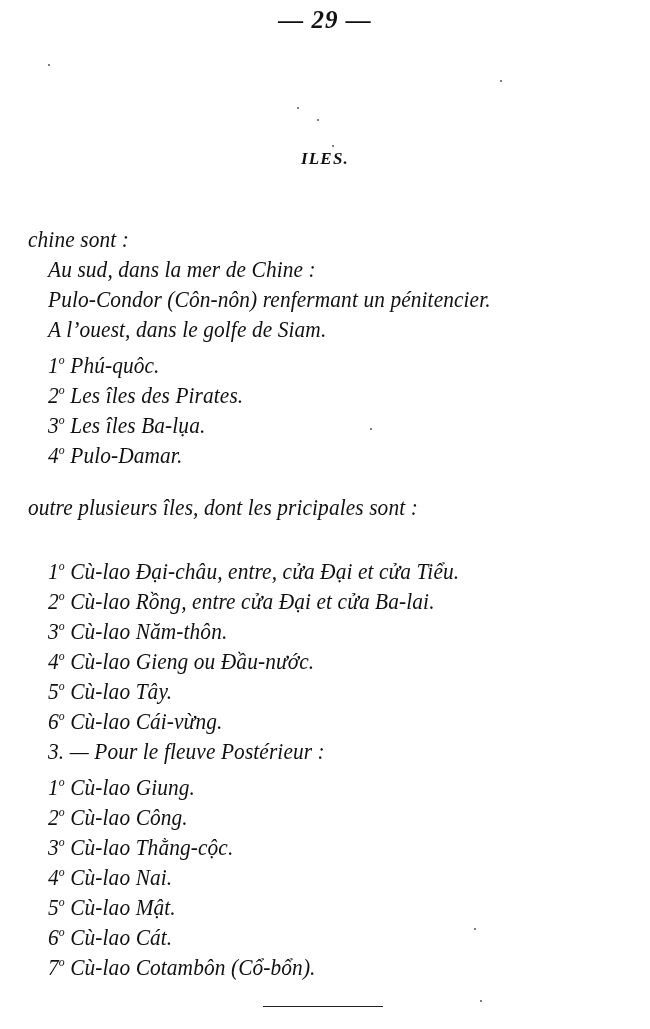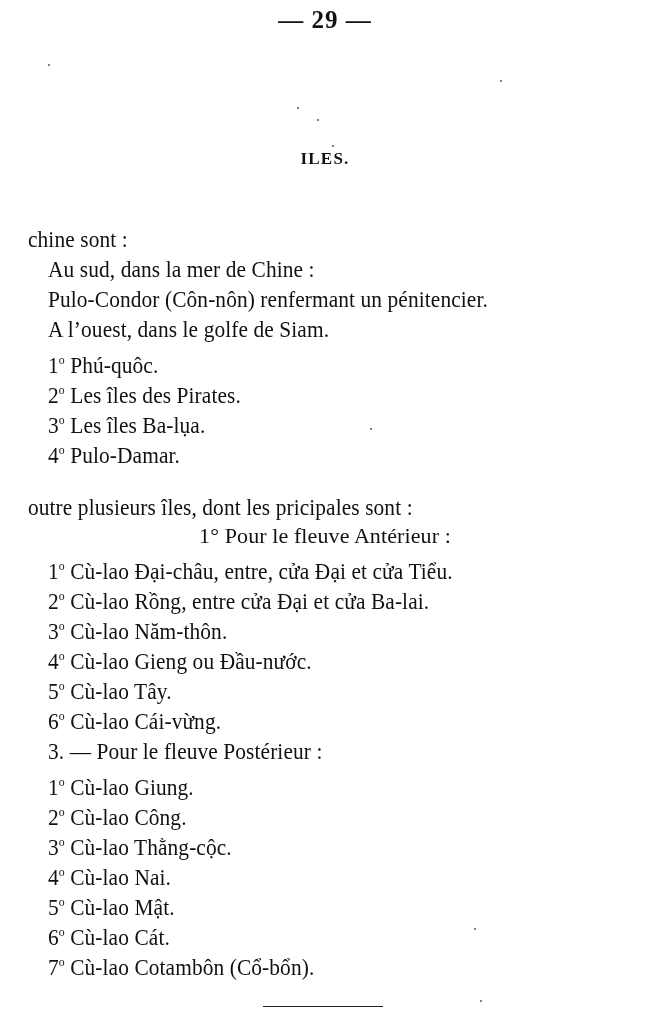--- a/index.html
+++ b/index.html
@@ -11,21 +11,21 @@
       width: 650px;
       height: 1029px;
       position: relative;
       overflow: hidden;
       font-family: "Liberation Serif", "DejaVu Serif", serif;
       color: #111111;
     }
     .page {
       position: absolute;
       left: 0; top: 0;
-      width: 650px; height: 1029px;
+      width: 650px; height: 1029px; font-style: italic;
     }
     .line {
       position: absolute;
       white-space: nowrap;
       font-size: 23px;
       line-height: 28px;
       letter-spacing: 0.1px;
       transform: scaleX(0.93);
       transform-origin: left center;
     }
@@ -85,21 +85,20 @@
   <div class="line" style="top:256px; left:48px;">Au sud, dans la mer de Chine :</div>
   <div class="line" style="top:286px; left:48px;">Pulo-Condor (Côn-nôn) renfermant un pénitencier.</div>
   <div class="line" style="top:316px; left:48px;">A l’ouest, dans le golfe de Siam.</div>
 
   <div class="line" style="top:346px; left:48px;"><span>1</span><sup class="deg">o</sup> <span>Phú-quôc.</span></div>
   <div class="line" style="top:376px; left:48px;"><span>2</span><sup class="deg">o</sup> <span>Les îles des Pirates.</span></div>
   <div class="line" style="top:406px; left:48px;"><span>3</span><sup class="deg">o</sup> <span>Les îles Ba-lụa.</span></div>
   <div class="line" style="top:436px; left:48px;"><span>4</span><sup class="deg">o</sup> <span>Pulo-Damar.</span></div>
 
   <div class="line" style="top:494px; left:28px;">outre plusieurs îles, dont les pricipales sont :</div>
-  <div class="line center" style="top:522px; font-size:22px;">1° Pour le fleuve Antérieur :</div>
 
   <div class="line" style="top:552px; left:48px;"><span>1</span><sup class="deg">o</sup> <span>Cù-lao Đại-châu, entre, cửa Đại et cửa Tiểu.</span></div>
   <div class="line" style="top:582px; left:48px;"><span>2</span><sup class="deg">o</sup> <span>Cù-lao Rồng, entre cửa Đại et cửa Ba-lai.</span></div>
   <div class="line" style="top:612px; left:48px;"><span>3</span><sup class="deg">o</sup> <span>Cù-lao Năm-thôn.</span></div>
   <div class="line" style="top:642px; left:48px;"><span>4</span><sup class="deg">o</sup> <span>Cù-lao Gieng ou Đầu-nước.</span></div>
   <div class="line" style="top:672px; left:48px;"><span>5</span><sup class="deg">o</sup> <span>Cù-lao Tây.</span></div>
   <div class="line" style="top:702px; left:48px;"><span>6</span><sup class="deg">o</sup> <span>Cù-lao Cái-vừng.</span></div>
 
   <div class="line" style="top:738px; left:48px;">3. — Pour le fleuve Postérieur :</div>
 

